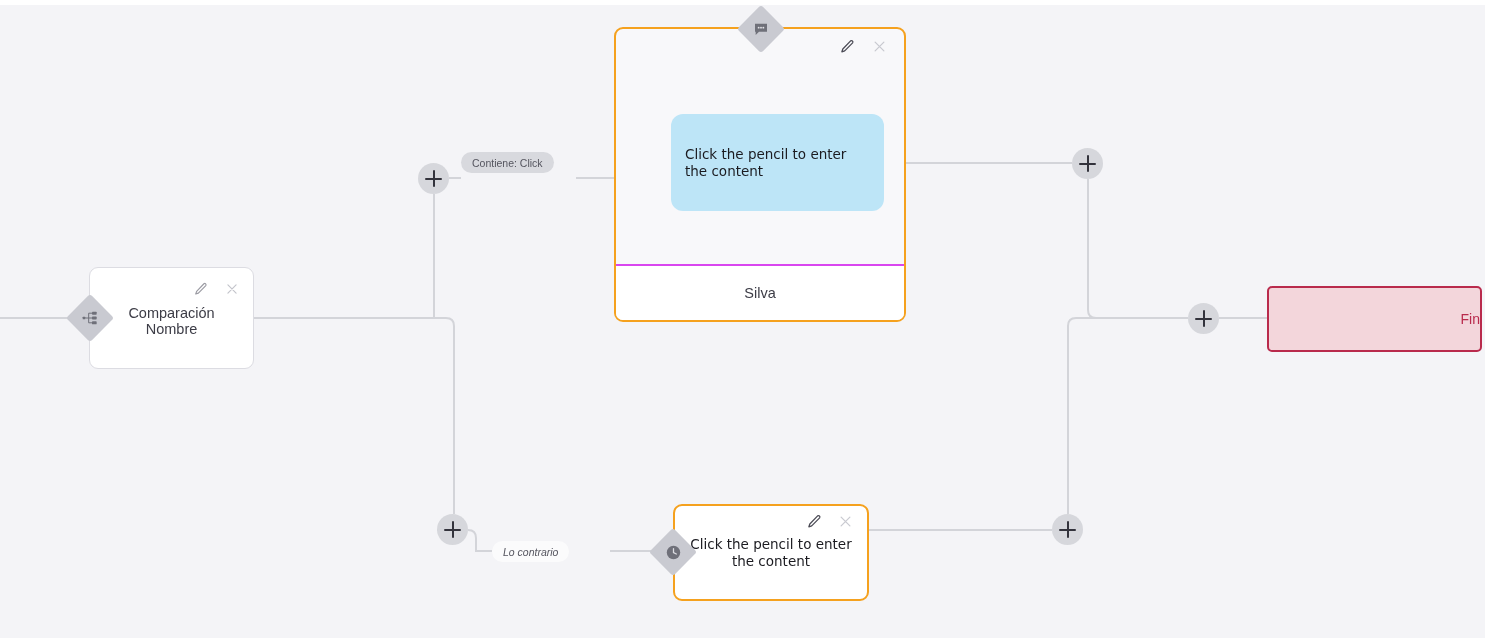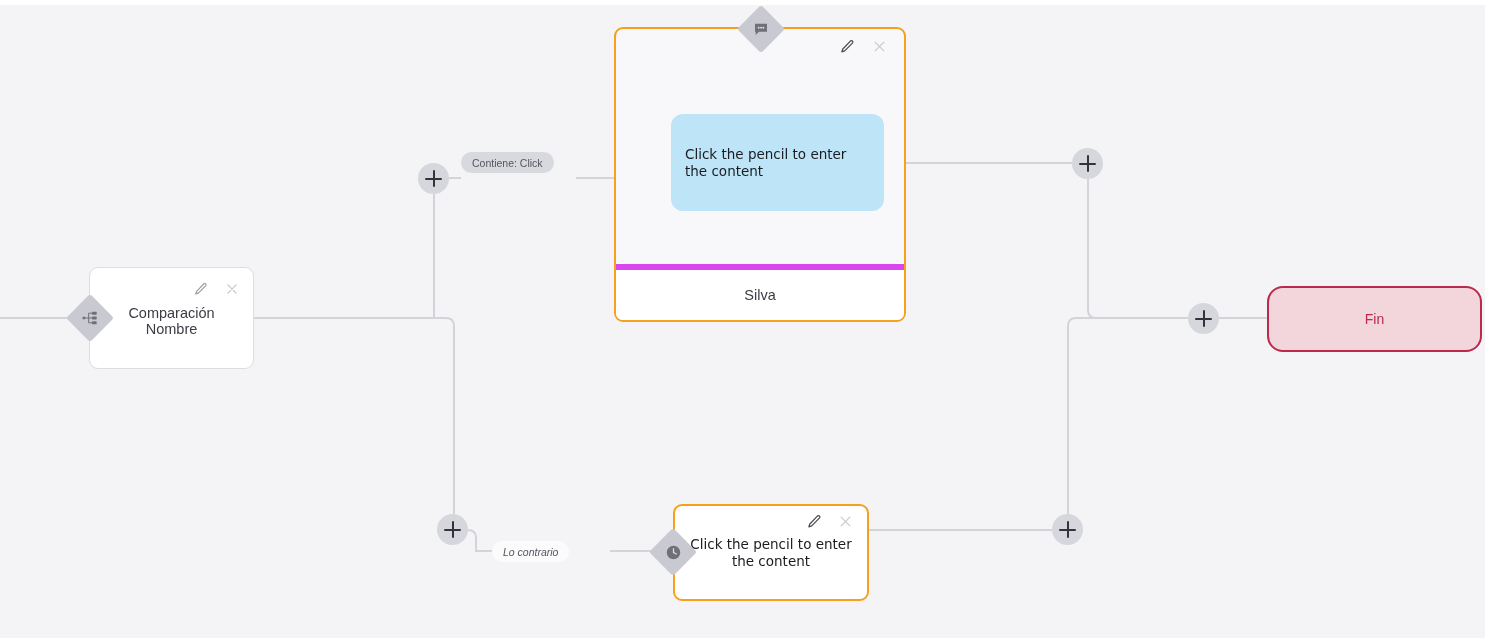--- a/index.html
+++ b/index.html
@@ -106,21 +106,21 @@
   }
   .bubble-text {
     font-size: 13.5px; line-height: 1.22;
     color: #1b1b20;
     font-family: "DejaVu Sans", sans-serif;
   }
   #node-message-top .footer {
     height: 56px;
     flex: 0 0 56px;
     background: #ffffff;
-    border-top: 6px solid #d946ef;
+    border-top: 2px solid #d946ef;
     display: flex; align-items: center; justify-content: center;
     font-size: 14.5px; color: #3c3c46;
   }
 
   
   #node-message-bottom {
     left: 673px; top: 504px;
     width: 196px; height: 97px;
     background: #ffffff;
     border: 2px solid #f5a11e;
@@ -140,22 +140,22 @@
     padding: 0 8px;
     font-family: "DejaVu Sans", sans-serif;
   }
 
   
   #node-fin {
     left: 1267px; top: 286px;
     width: 215px; height: 66px;
     background: #f3d6db;
     border: 2px solid #b92a4c;
-    border-radius: 16px;
-    display: flex; align-items: center; justify-content: center;
+    border-radius: 5px;
+    display: flex; align-items: center; justify-content: flex-end;
     color: #b92a4c; font-size: 14px;
   }
 
   
   .edge-label {
     position: absolute;
     z-index: 5;
     border-radius: 11px;
     height: 21px;
     display: flex; align-items: center; justify-content: center;

